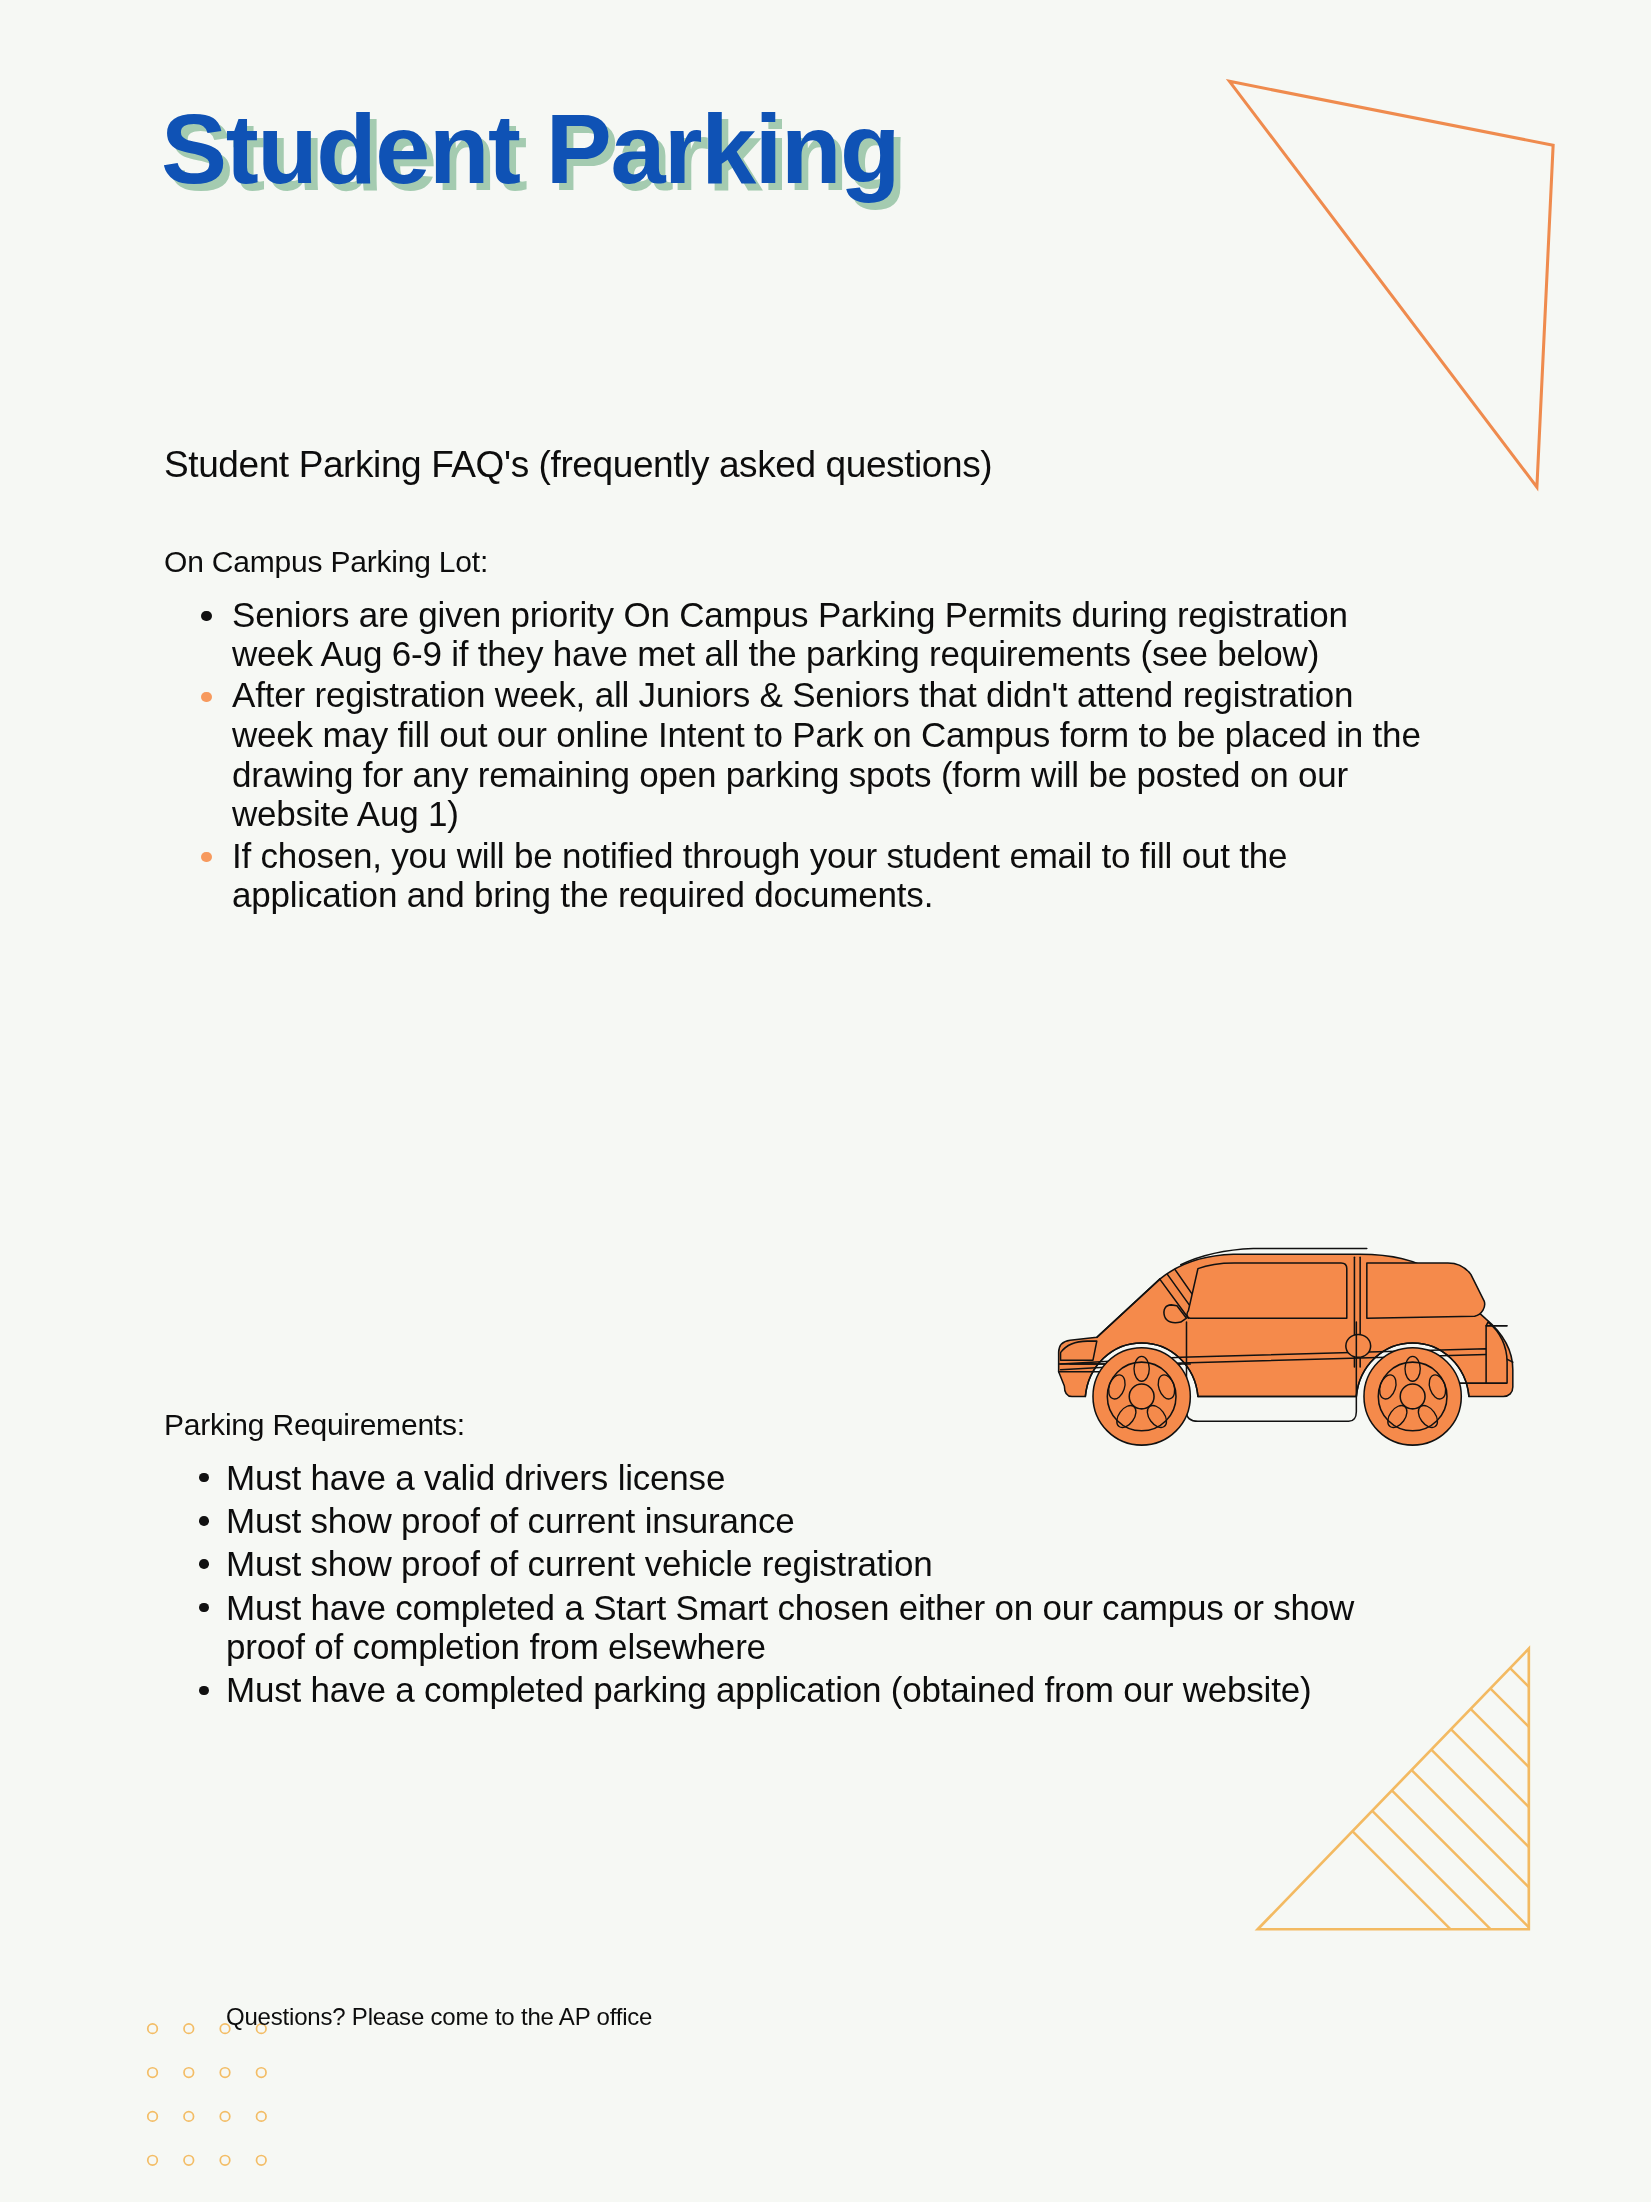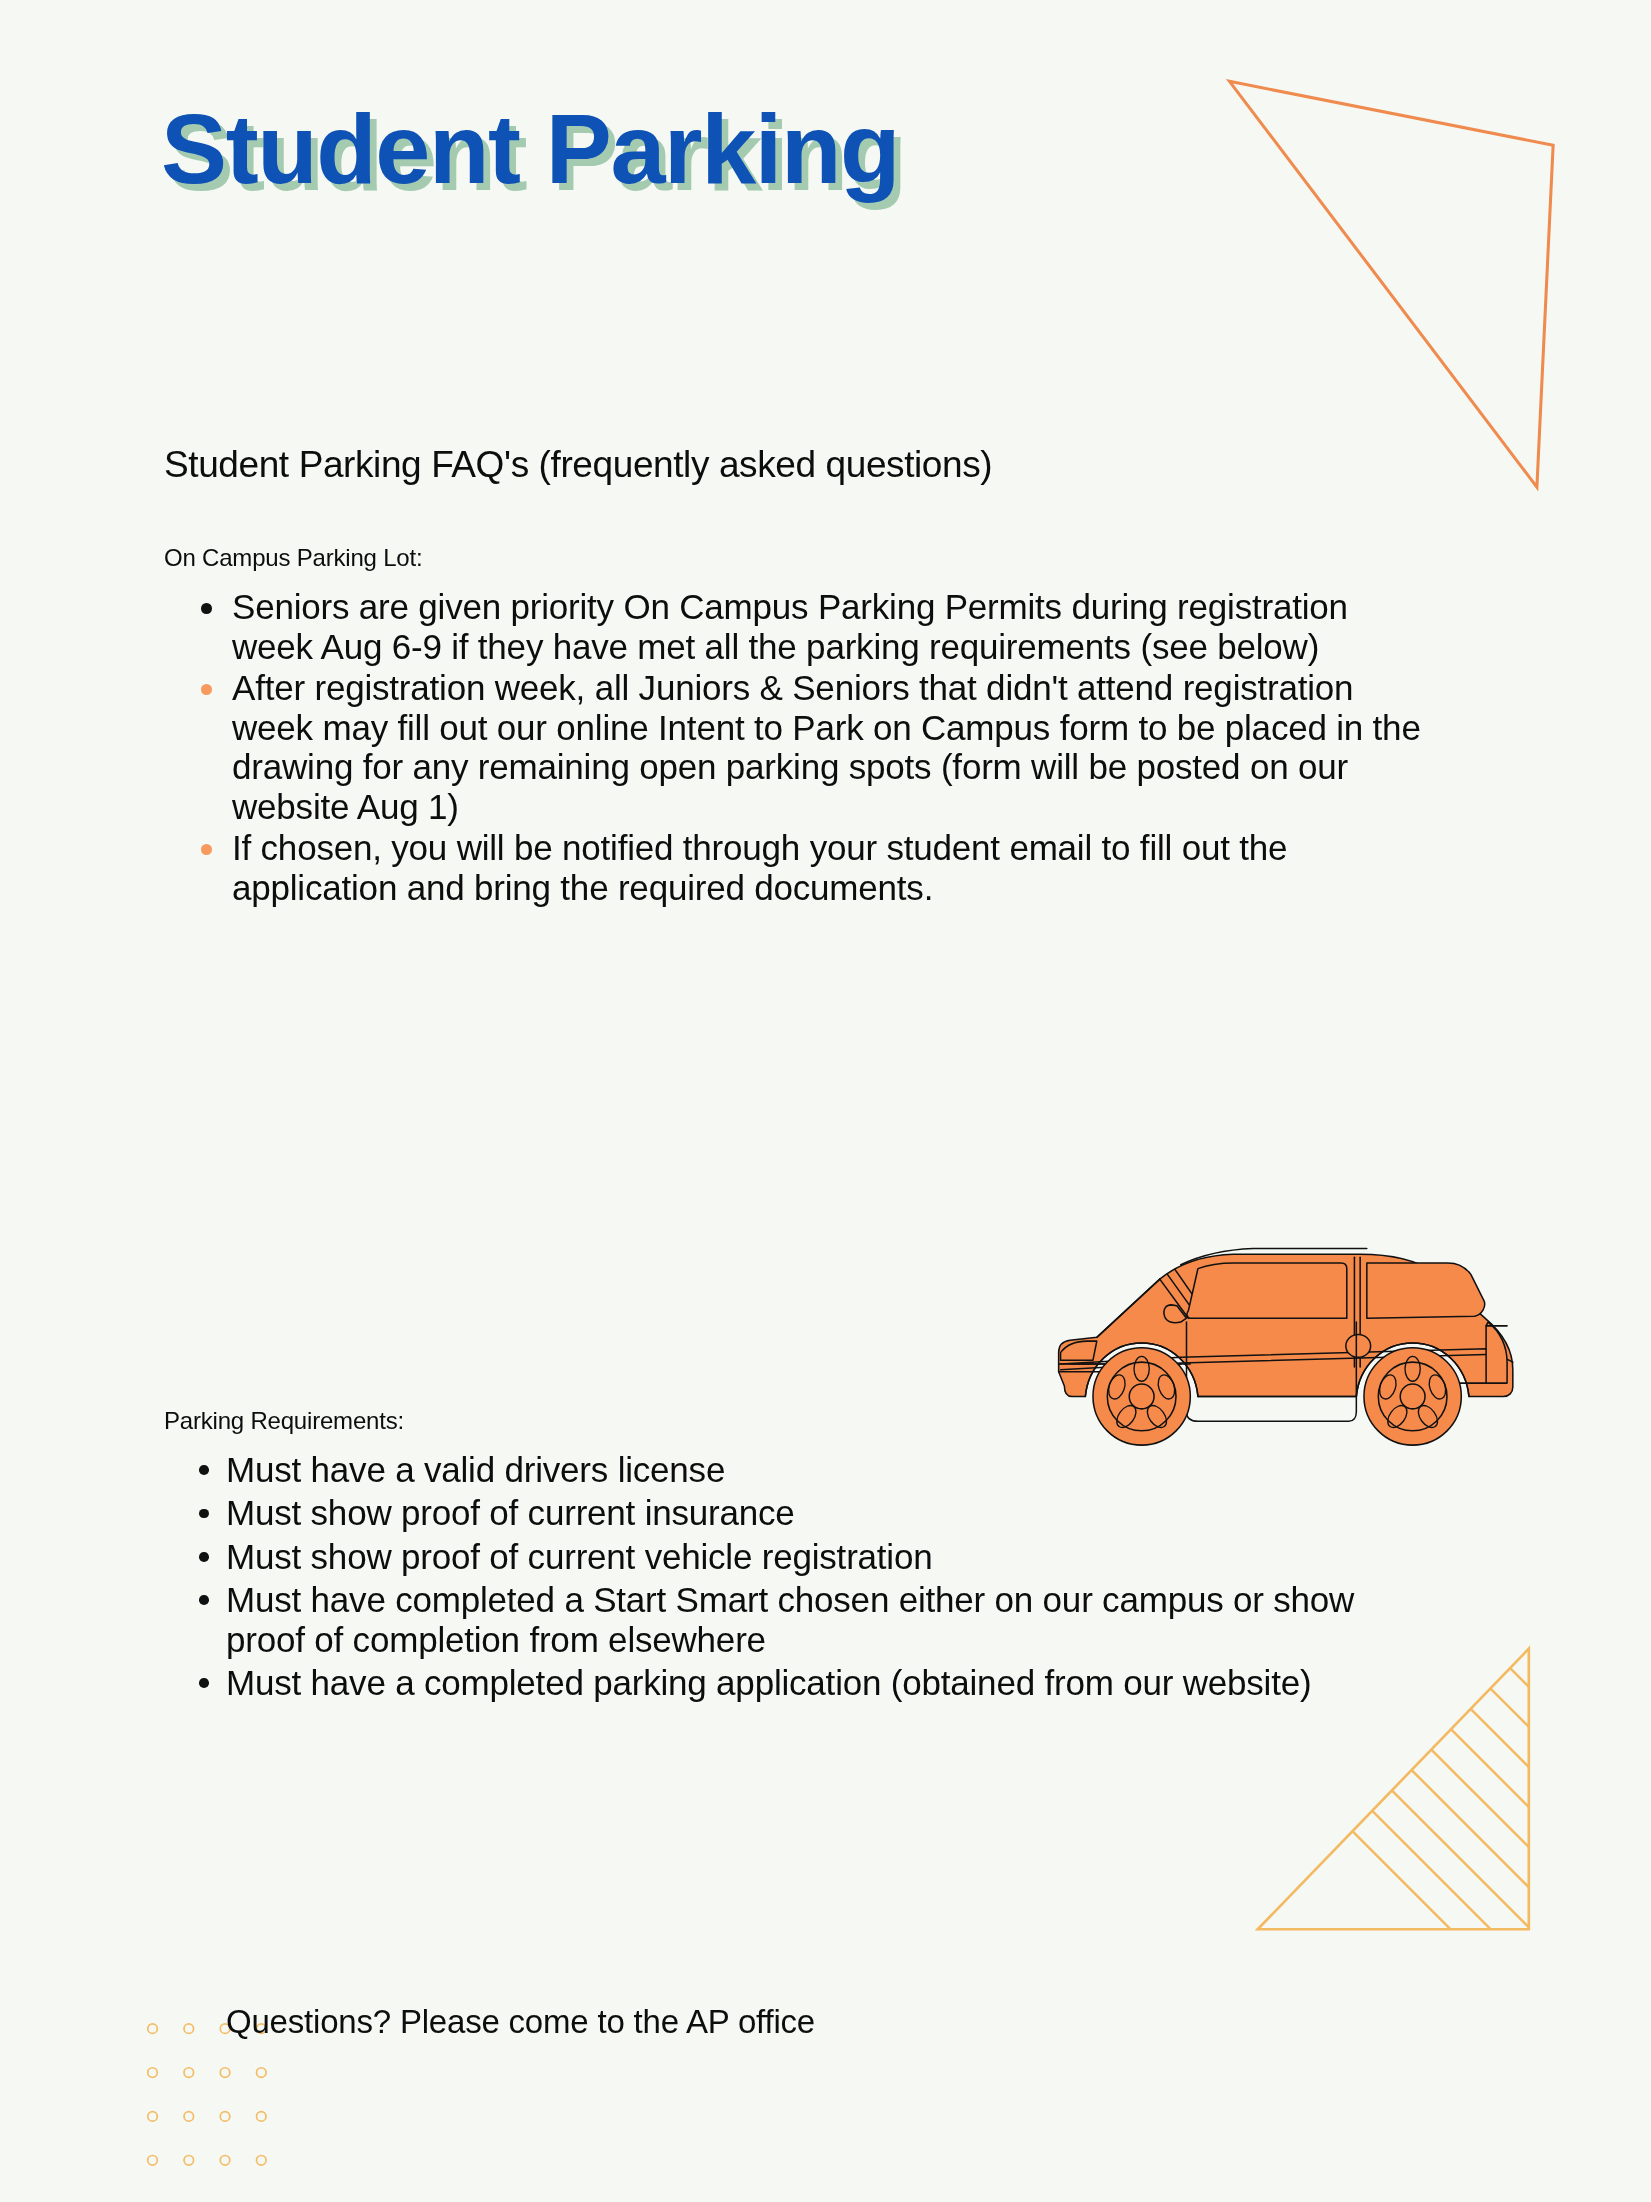--- a/index.html
+++ b/index.html
@@ -83,21 +83,21 @@
   .section {
     position: absolute;
     left: 164px;
     width: 1271px;
     color: #0d0d0d;
   }
   #section-on-campus { top: 543px; }
   #section-requirements { top: 1406px; }
 
   .section-heading {
-    font-size: 24px;
+    font-size: 30px;
     font-weight: normal;
     letter-spacing: -0.2px;
     line-height: 1.25;
     margin: 0 0 3.8px 0;
   }
 
   ul.bullets {
     list-style: none;
     margin: 14px;
     padding: 0;
@@ -129,21 +129,21 @@
     left: 21px;
     top: 15.3px;
     width: 9.6px;
     height: 9.6px;
   }
 
   .closing-line {
     position: absolute;
     left: 226px;
     top: 2003px;
-    font-size: 33px;
+    font-size: 24px;
     letter-spacing: -0.2px;
     color: #0d0d0d;
     white-space: nowrap;
   }
 </style>
 </head>
 <body>
 
 <div class="page">
 

